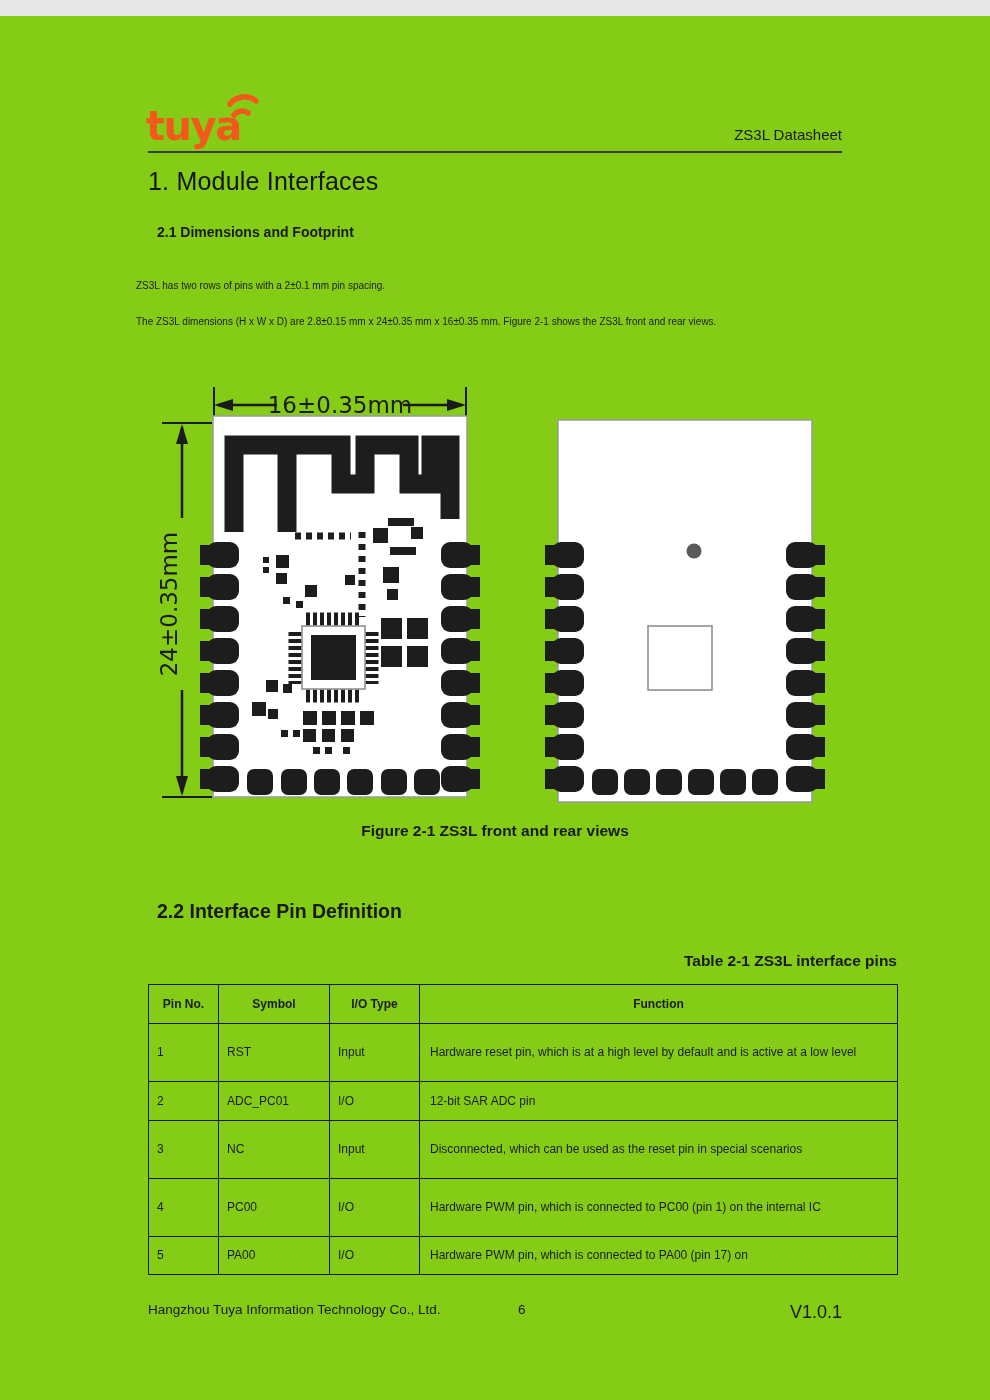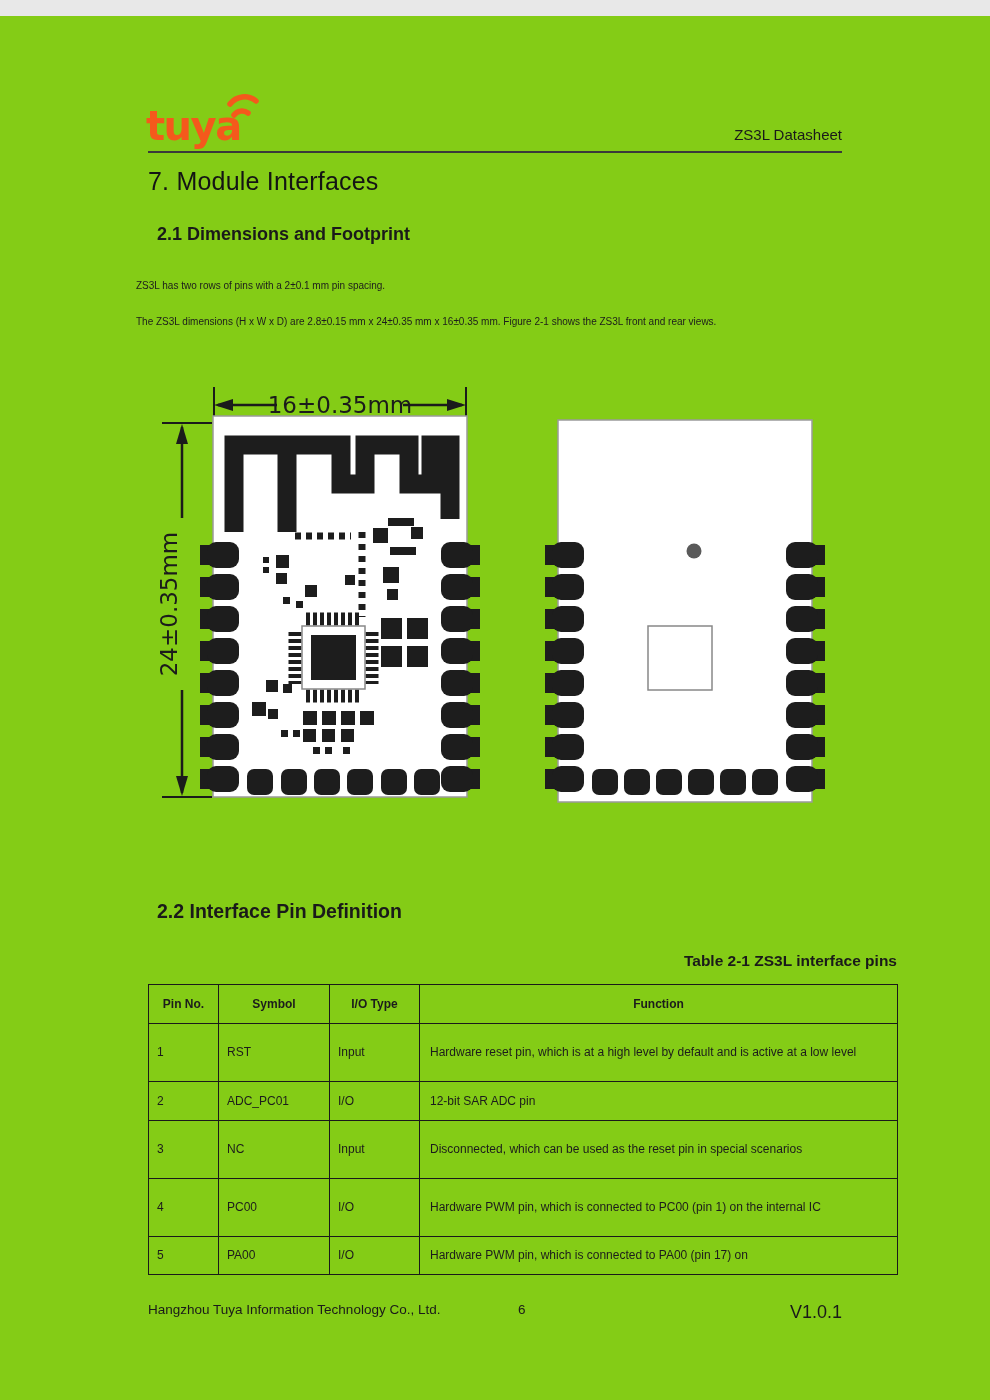--- a/index.html
+++ b/index.html
@@ -7,21 +7,21 @@
     position:relative;width:990px;height:1400px;background:#84cc16;
     margin:16px auto;overflow:hidden;
     font-family:"Liberation Sans",sans-serif;color:#1a1a1a;
   }
   .abs{position:absolute;}
   
   .doc-title{top:110px;right:148px;font-size:15px;color:#1a1a1a;text-align:center;}
   .rule{top:135px;left:148px;width:694px;height:2px;background:#3a3a3a;}
   
   .h1{top:151px;left:148px;font-size:25px;font-weight:400;color:#141414;letter-spacing:.2px;}
-  .h2a{top:208px;left:157px;font-size:18px;font-weight:bold;}
+  .h2a{top:208px;left:157px;font-size:14px;font-weight:bold;}
   .h2b{top:884px;left:157px;font-size:19.5px;font-weight:bold;}
   .body-text{left:136px;width:700px;font-size:10px;line-height:22.5px;color:#1c1c1c;}
   .p1{top:259px;}
   .p2{top:295px;}
   .fig-caption{top:806px;left:0;width:990px;text-align:center;font-size:15.5px;font-weight:bold;}
   .tbl-caption{top:936px;left:148px;width:749px;text-align:right;font-size:15.5px;font-weight:bold;}
   
   table.pins{
     position:absolute;top:968px;left:148px;width:749px;
     border-collapse:collapse;table-layout:fixed;
@@ -50,21 +50,21 @@
     <text x="0" y="48" font-family="DejaVu Sans, sans-serif" font-size="40" font-weight="bold" fill="#F4591C" letter-spacing="-1.5">tuya</text>
     <g stroke="#F4591C" stroke-width="5.5" fill="none" stroke-linecap="round">
       <path d="M 88 23 a 10 10 0 0 1 14 -2"></path>
       <path d="M 84 12 a 18 18 0 0 1 26 -3"></path>
     </g>
   </svg>
 
   <span class="abs doc-title">ZS3L Datasheet</span>
   <div class="abs rule"></div>
 
-  <div class="abs h1">7. Module Interfaces</div>
+  <div class="abs h1">1. Module Interfaces</div>
   <div class="abs h2a">2.1 Dimensions and Footprint</div>
   <div class="abs body-text p1">ZS3L has two rows of pins with a 2±0.1 mm pin spacing.</div>
   <div class="abs body-text p2">The ZS3L dimensions (H x W x D) are 2.8±0.15 mm x 24±0.35 mm x 16±0.35 mm. Figure 2-1 shows the ZS3L front and rear views.</div>
 
   <svg class="abs figure-svg" width="700" height="432" viewBox="140 362 700 432">
     <defs>
       <g id="pinL" fill="#1d1d1d">
         <rect x="0" y="-10" width="15" height="20"></rect>
         <rect x="7" y="-13" width="32" height="26" rx="9"></rect>
       </g>
@@ -202,20 +202,21 @@
         <use href="#padB" x="605" y="766"></use>
         <use href="#padB" x="637" y="766"></use>
         <use href="#padB" x="669" y="766"></use>
         <use href="#padB" x="701" y="766"></use>
         <use href="#padB" x="733" y="766"></use>
         <use href="#padB" x="765" y="766"></use>
       </g>
     </g>
   </svg>
 
+  <div class="abs fig-caption">Figure 2-1 ZS3L front and rear views</div>
 
   <div class="abs h2b">2.2 Interface Pin Definition</div>
 
   <div class="abs tbl-caption">Table 2-1 ZS3L interface pins</div>
 
   <table class="pins">
     <colgroup>
       <col style="width:70px">
         <col style="width:111px">
         <col style="width:90px">

